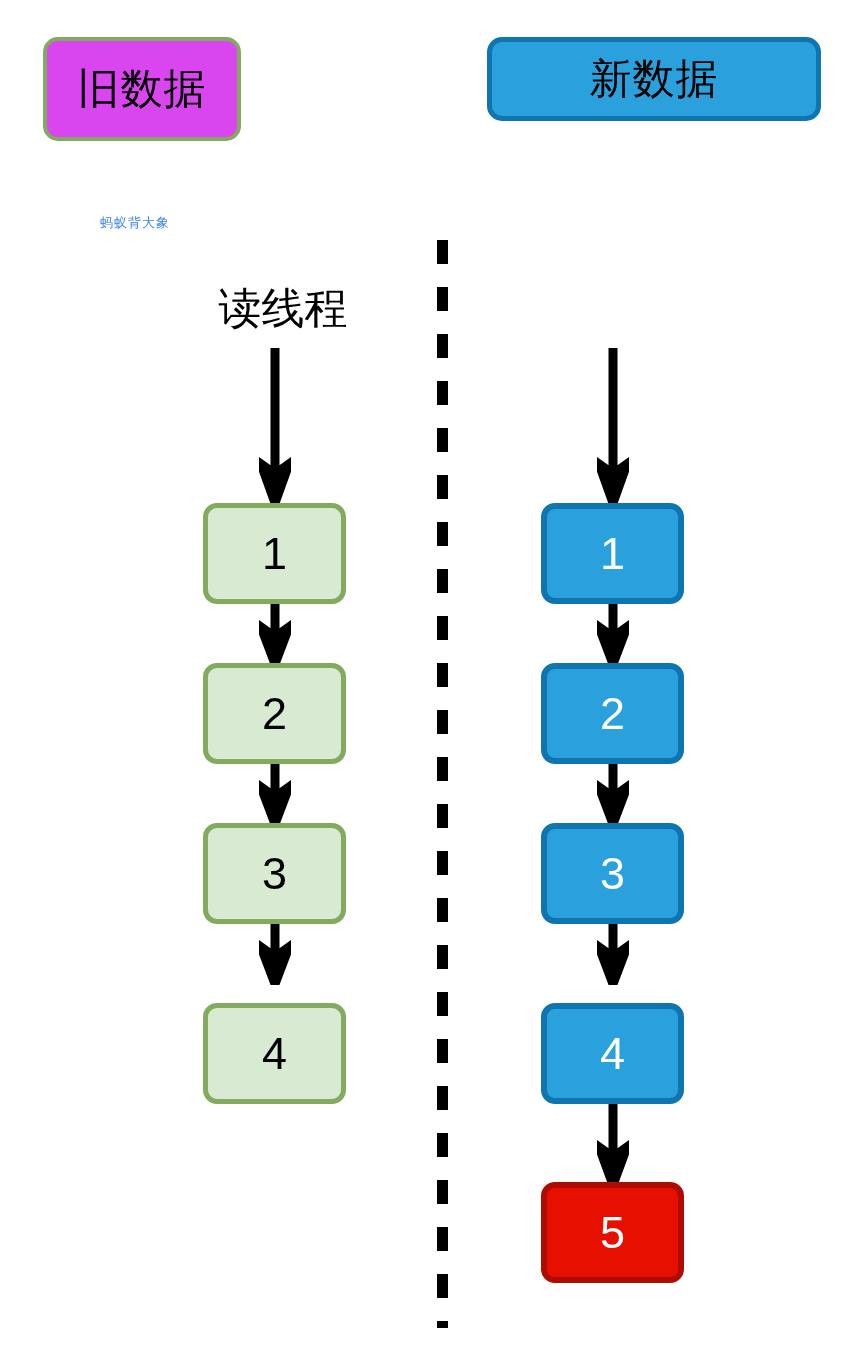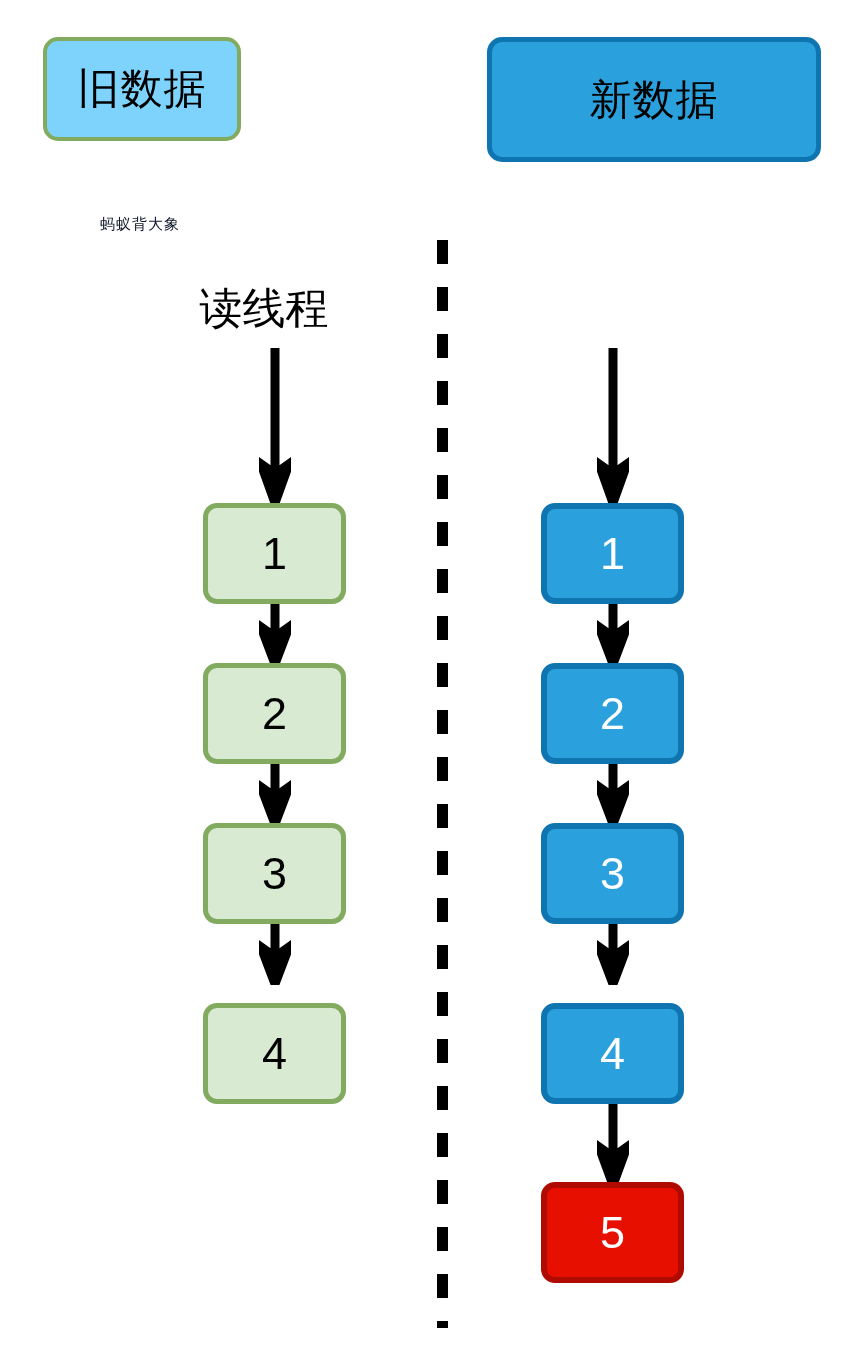--- a/index.html
+++ b/index.html
@@ -30,40 +30,40 @@
     line-height: 1;
     letter-spacing: 1px;
     color: #000000;
     white-space: nowrap;
   }
   .header-old {
     left: 43px;
     top: 37px;
     width: 198px;
     height: 104px;
-    background: #7dd3fc;
+    background: #d946ef;
     border: 4px solid #82ab5f;
   }
   .header-new {
     left: 487px;
     top: 37px;
     width: 334px;
-    height: 125px;
+    height: 84px;
     background: #2aa0dc;
     border: 5px solid #0f75b0;
   }
 
   
   .watermark {
     position: absolute;
     left: 100px;
     top: 216px;
-    font-size: 15px;
-    line-height: 1;
-    color: #0f172a;
+    font-size: 13px;
+    line-height: 1;
+    color: #3b82f6;
     letter-spacing: 1px;
     white-space: nowrap;
   }
 
   
   .divider {
     position: absolute;
     left: 437px;
     top: 240px;
     width: 11px;
@@ -79,21 +79,21 @@
 
   
   .thread-label {
     position: absolute;
     font-size: 43px;
     line-height: 1;
     color: #000000;
     white-space: nowrap;
     text-align: center;
   }
-  .label-read { left: 184px; top: 287px; width: 160px; }
+  .label-read { left: 203px; top: 287px; width: 160px; }
   .label-write { left: 532px; top: 287px; width: 160px; }
 
   
   .node {
     position: absolute;
     box-sizing: border-box;
     display: flex;
     align-items: center;
     justify-content: center;
     width: 143px;

